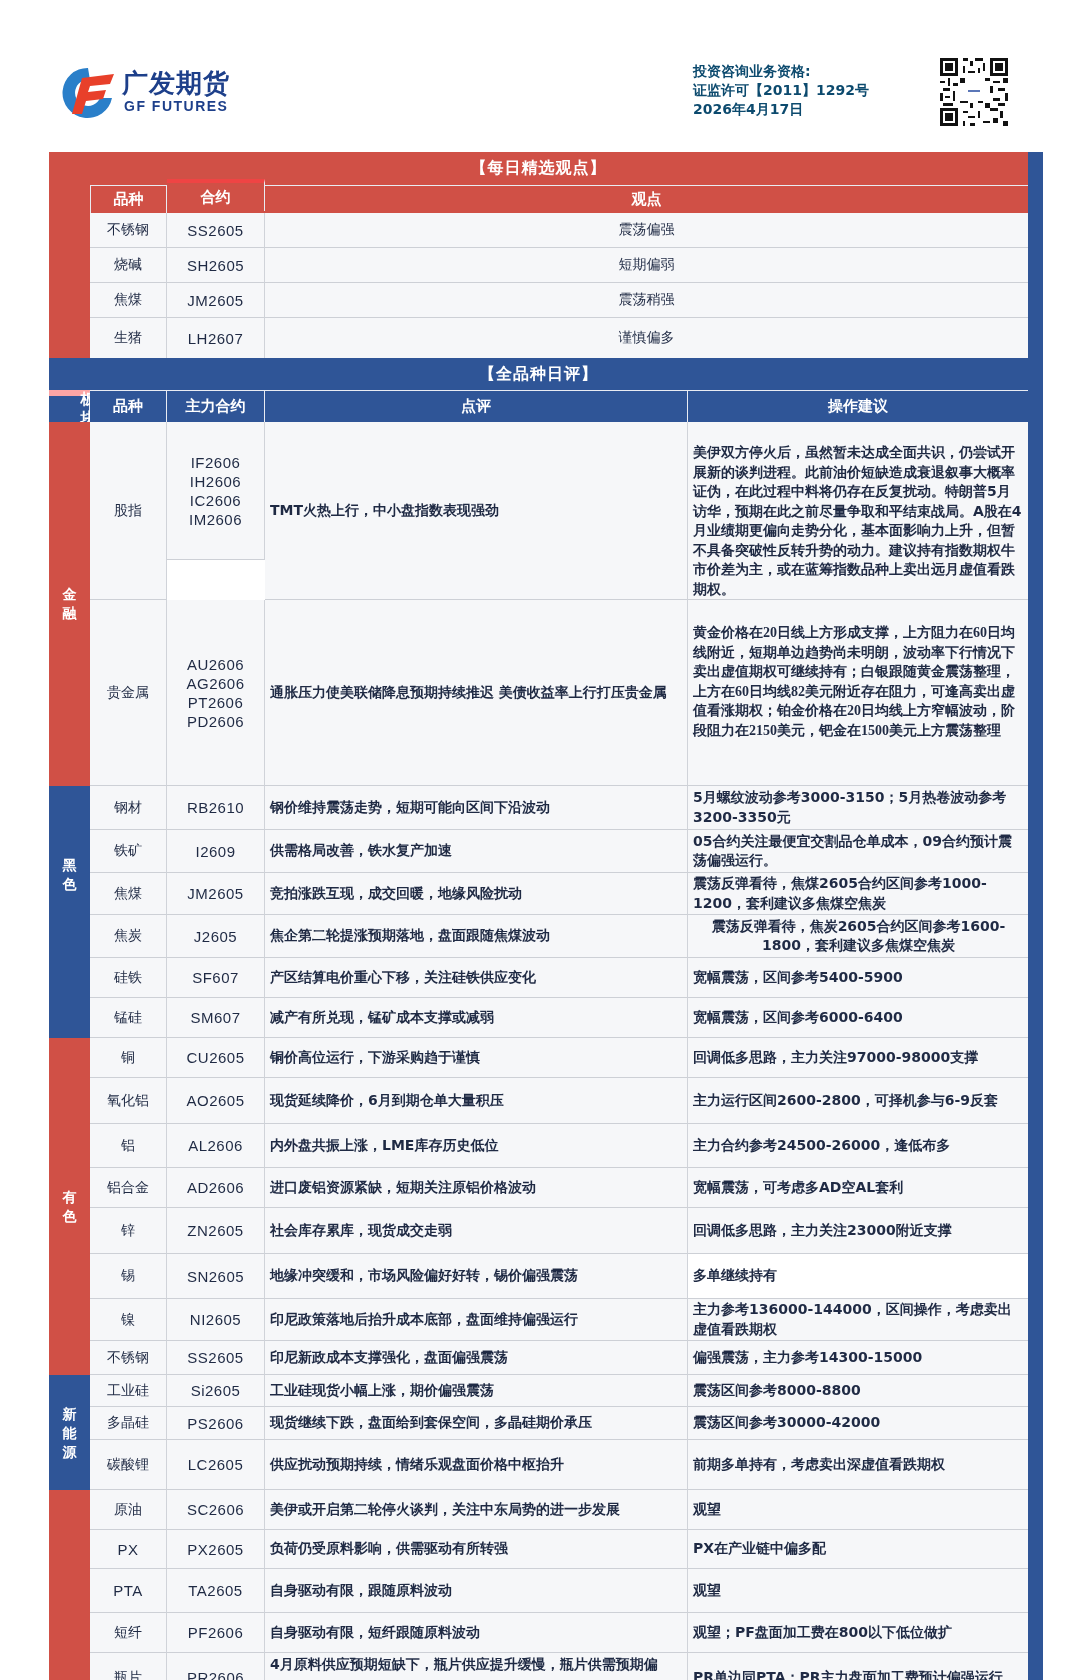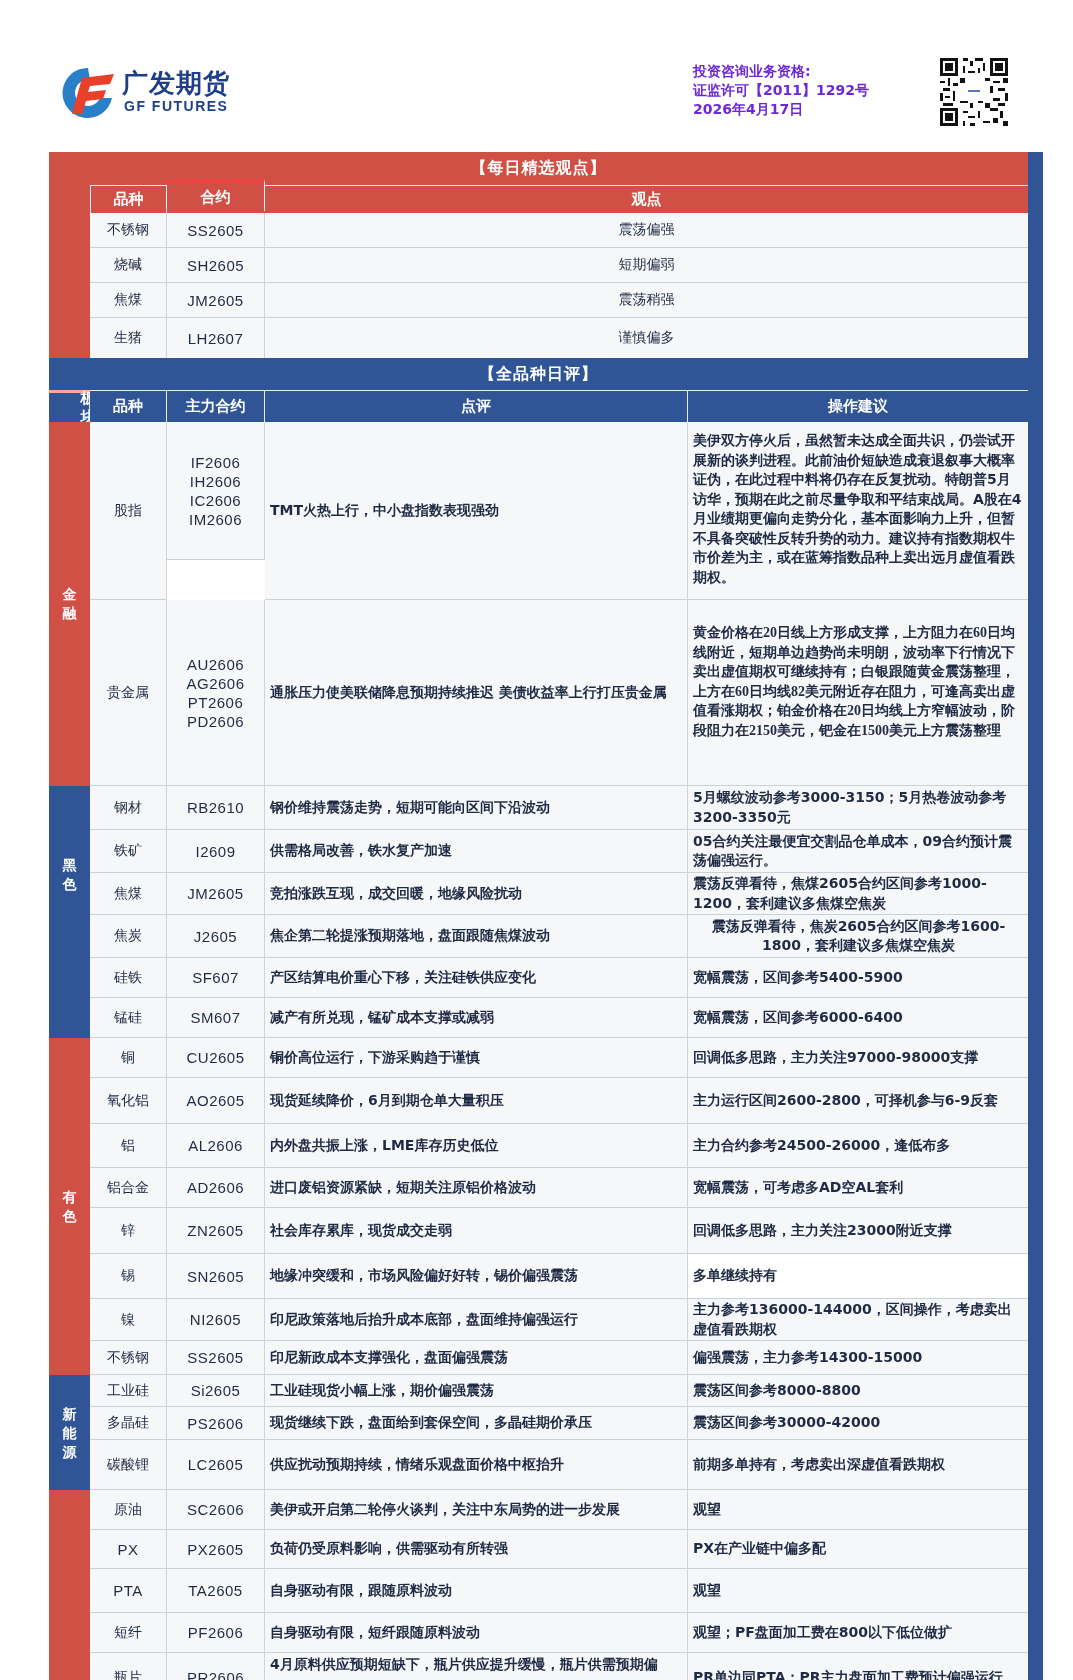--- a/index.html
+++ b/index.html
@@ -7,21 +7,21 @@
   body { position: relative; font-family: "DejaVu Sans", "Liberation Sans", sans-serif; color: #1f2a44; }
 
   
   .hdr { position: absolute; left: 0; top: 0; width: 1073px; height: 150px; }
   .logo { position: absolute; left: 60px; top: 62px; width: 190px; height: 60px; }
   .logo-mark { position: absolute; left: 0; top: 4px; width: 56px; height: 52px; }
   .logo-cn { position: absolute; left: 62px; top: 4px; font-size: 26px; font-weight: bold; color: #1d3f8a; letter-spacing: 1px; white-space: nowrap; }
   .logo-en { position: absolute; left: 64px; top: 36px; font-size: 14px; font-weight: bold; color: #1d3f8a; letter-spacing: 1.5px; white-space: nowrap; font-family: "Liberation Sans", sans-serif; }
   .big-title { position: absolute; left: 322px; top: 62px; font-size: 48px; font-weight: bold; color: #2e57a3;
     letter-spacing: 4px; white-space: nowrap; text-shadow: 3px 3px 0 #c9d5ea, 1px 1px 0 #ffffff; font-style: italic; }
-  .meta { position: absolute; left: 693px; top: 62px; font-size: 14px; line-height: 19px; color: #6d28d9; font-weight: bold; }
+  .meta { position: absolute; left: 693px; top: 62px; font-size: 14px; line-height: 19px; color: #0c4a6e; font-weight: bold; }
   .meta div { white-space: nowrap; }
   .qr { position: absolute; left: 938px; top: 56px; width: 72px; height: 72px; }
   .blk { position: absolute; }
   .cell { position: absolute; display: flex; align-items: center; font-size: 14px; color: #1f2a44; }
   .c-center { justify-content: center; text-align: center; }
   .c-left { justify-content: flex-start; text-align: left; padding-left: 5px; padding-right: 4px; }
   .red { background: #d05046; }
   .blue { background: #2f5597; }
   .band-title { color: #ffffff; font-size: 16px; font-weight: bold; justify-content: center; letter-spacing: 1px; }
   .th { color: #ffffff; font-size: 15px; font-weight: bold; justify-content: center; border-right: 1px solid #e9ecf3; }
@@ -133,21 +133,21 @@
 </div>
 <div>
   <div class="cell td c-center" style="left:90px; top:318px; width:77px; height:40px; border-bottom:none;">生猪</div>
   <div class="cell td c-center mono" style="left:167px; top:318px; width:98px; height:40px; border-bottom:none;">LH2607</div>
   <div class="cell td c-center" style="left:265px; top:318px; width:763px; height:40px; border-right:none; border-bottom:none;">谨慎偏多</div>
 </div>
 
 <div class="right-strip" style="top:152px; height:1528px;"></div>
 
 <div class="cell blue band-title" style="left:49px; top:358px; width:979px; height:32px;">【全品种日评】</div>
-<div class="cell blue th" style="left:49px; top:390px; width:41px; height:32px; border-top:3px solid #fca5a5;padding-left:38px;">板块</div>
+<div class="cell blue th" style="left:49px; top:390px; width:41px; height:32px; border-top:6px solid #fca5a5;padding-left:38px;">板块</div>
 <div class="cell blue th" style="left:90px; top:390px; width:77px; height:32px; border-top:1px solid #e9ecf3;">品种</div>
 <div class="cell blue th" style="left:167px; top:390px; width:98px; height:32px; border-top:1px solid #e9ecf3;">主力合约</div>
 <div class="cell blue th" style="left:265px; top:390px; width:423px; height:32px; border-top:1px solid #e9ecf3;">点评</div>
 <div class="cell blue th" style="left:688px; top:390px; width:340px; height:32px; border-top:1px solid #e9ecf3; border-right:none;">操作建议</div>
 
 <div class="cell red sector" style="left:49px; top:422px; width:41px; height:364px;">
     <span>金融</span>
   </div>
 <div class="cell blue sector" style="left:49px; top:786px; width:41px; height:252px; align-items:flex-start; padding-top:70px;">
     <span>黑色</span>
@@ -164,21 +164,21 @@
 
 <div>
   <div class="cell td c-center" style="left:90px; top:422px; width:77px; height:178px;">股指</div>
   <div class="cell td c-center mono multi" style="left:167px; top:422px; width:98px; height:138px;">
     <span>IF2606</span>
     <span>IH2606</span>
     <span>IC2606</span>
     <span>IM2606</span>
   </div>
   <div class="cell td c-left" style="left:265px; top:422px; width:423px; height:178px; font-weight:bold;">TMT火热上行，中小盘指数表现强劲</div>
-  <div class="cell td c-left wrap" style="left:688px; top:422px; width:340px; height:178px; font-weight:bold; padding-top:9px; border-right:none;">美伊双方停火后，虽然暂未达成全面共识，仍尝试开展新的谈判进程。此前油价短缺造成衰退叙事大概率证伪，在此过程中料将仍存在反复扰动。特朗普5月访华，预期在此之前尽量争取和平结束战局。A股在4月业绩期更偏向走势分化，基本面影响力上升，但暂不具备突破性反转升势的动力。建议持有指数期权牛市价差为主，或在蓝筹指数品种上卖出远月虚值看跌期权。</div>
+  <div class="cell td c-left wrap" style="left:688px; top:422px; width:340px; height:178px; font-weight:bold; padding-top:21px; border-right:none;">美伊双方停火后，虽然暂未达成全面共识，仍尝试开展新的谈判进程。此前油价短缺造成衰退叙事大概率证伪，在此过程中料将仍存在反复扰动。特朗普5月访华，预期在此之前尽量争取和平结束战局。A股在4月业绩期更偏向走势分化，基本面影响力上升，但暂不具备突破性反转升势的动力。建议持有指数期权牛市价差为主，或在蓝筹指数品种上卖出远月虚值看跌期权。</div>
 </div>
 
 <div>
   <div class="cell td c-center" style="left:90px; top:600px; width:77px; height:186px;">贵金属</div>
   <div class="cell td c-center mono multi" style="left:167px; top:600px; width:98px; height:186px;">
     <span>AU2606</span>
     <span>AG2606</span>
     <span>PT2606</span>
     <span>PD2606</span>
   </div>

